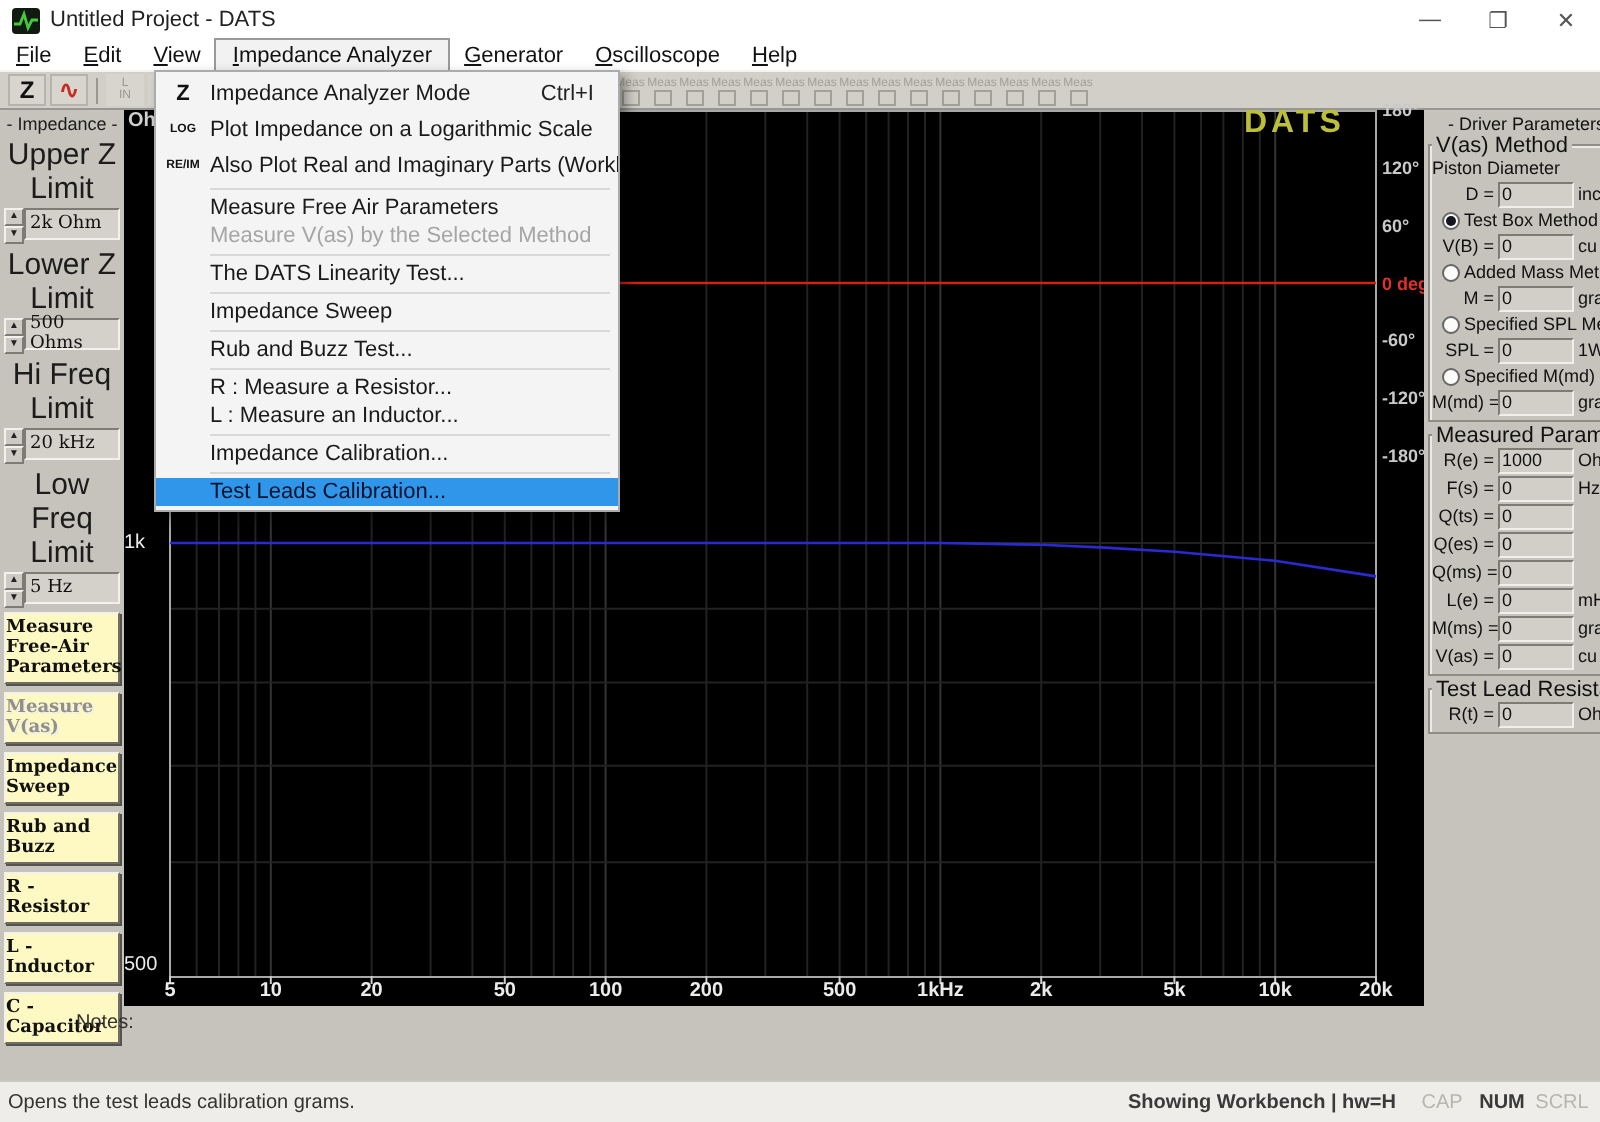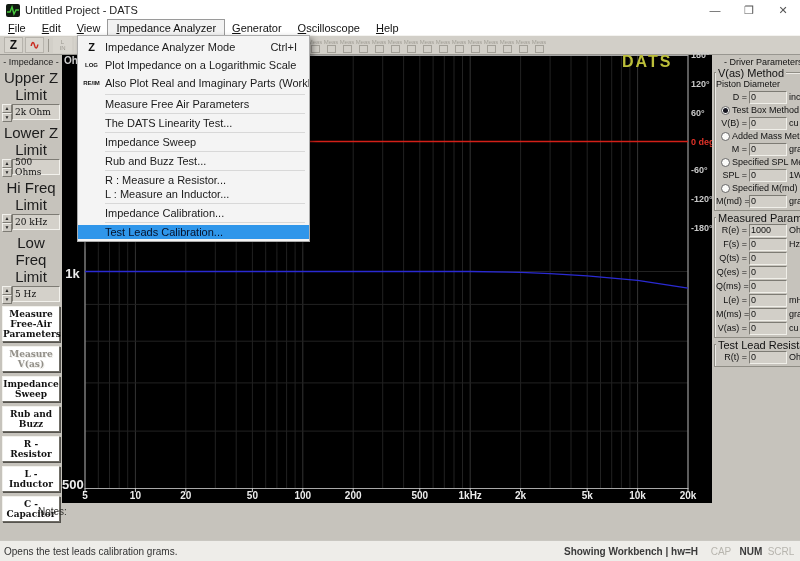--- a/index.html
+++ b/index.html
@@ -32,30 +32,30 @@
 
   
   .leftpanel{position:absolute;left:0;top:55px;width:62px;height:485px;background:#c6c3bc;box-sizing:border-box;padding-top:1px;}
   .lp-header{font-size:9px;text-align:center;color:#1c1c1c;margin:1px 0 2px;}
   .spin-group{margin:0 2px 4px;}
   .spin-label{font-size:15px;text-align:center;color:#1c1c1c;margin-bottom:1px;}
   .spin-row{display:flex;height:16px;}
   .spin-btns{width:10px;display:flex;flex-direction:column;}
   .spin-btn{flex:1;font-size:5px;line-height:7px;text-align:center;background:#cdcac3;border:1px solid;border-color:#f2f1ec #7d7b74 #7d7b74 #f2f1ec;color:#222;box-sizing:border-box;}
   .spin-field{flex:1;background:#d4d1ca;border:1px solid;border-color:#7d7b74 #f2f1ec #f2f1ec #7d7b74;font-family:"DejaVu Serif",serif;font-size:9px;display:flex;align-items:center;padding-left:2px;color:#111;box-sizing:border-box;}
-  .lp-btn{display:block;width:58px;margin:4px auto 0;background:#ffffff;border:1px solid;border-color:#f2f1ec #6f6d66 #6f6d66 #f2f1ec;box-shadow:1px 1px 0 #55534e;font-family:"DejaVu Serif",serif;font-size:9px;font-weight:bold;color:#111;text-align:center;padding:2px 0;box-sizing:border-box;}
+  .lp-btn{display:block;width:58px;margin:4px auto 0;background:#fef9c3;border:1px solid;border-color:#f2f1ec #6f6d66 #6f6d66 #f2f1ec;box-shadow:1px 1px 0 #55534e;font-family:"DejaVu Serif",serif;font-size:9px;font-weight:bold;color:#111;text-align:left;padding:2px 0;box-sizing:border-box;}
   .lp-btn.disabled{color:#928f88;text-shadow:1px 1px 0 #eeede9;}
 
   
   .chart{position:absolute;left:62px;top:55px;width:650px;height:448px;background:#000;}
   .chart svg{position:absolute;left:0;top:0;}
   .ohm-label{position:absolute;left:2px;top:0px;color:#cfcfcf;font-size:10px;font-weight:bold;}
   .dats{position:absolute;left:560px;top:-2px;color:#bcbf3a;font-size:16px;font-weight:bold;letter-spacing:2px;}
   .xtick{position:absolute;transform:translateX(-50%);top:435px;color:#ececec;font-size:10px;font-weight:bold;white-space:nowrap;}
-  .ytick{position:absolute;left:0;width:21px;text-align:center;color:#ececec;font-size:13px;font-weight:bold;}
+  .ytick{position:absolute;left:0;width:21px;text-align:left;color:#ececec;font-size:10px;font-weight:normal;}
   .ph{position:absolute;left:629px;width:21px;color:#c9c9c9;font-size:9px;font-weight:bold;white-space:nowrap;}
 
   
   .ctxmenu{position:absolute;left:77px;top:35px;width:233px;background:#f4f4f4;border:1px solid #ababab;box-shadow:3px 3px 6px rgba(0,0,0,.4);z-index:60;padding:2px 0;font-size:11px;color:#1a1a1a;box-sizing:border-box;}
   .mi{display:flex;align-items:center;height:14px;}
   .mi.tall{height:18px;}
   .mic{width:27px;text-align:center;font-weight:bold;font-size:11px;flex-shrink:0;color:#111;}
   .mic.tiny{font-size:6px;line-height:6px;}
   .mlabel{flex:1;white-space:nowrap;overflow:hidden;}
   .mshort{margin-right:12px;color:#222;}
@@ -294,20 +294,24 @@
     </div>
     <div class="mi tall">
       <span class="mic tiny">RE/IM</span>
       <span class="mlabel">Also Plot Real and Imaginary Parts (Workbench only)</span>
     </div>
     <div class="msep"></div>
     <div class="mi">
       <span class="mic"></span>
       <span class="mlabel">Measure Free Air Parameters</span>
     </div>
+    <div class="mi disabled">
+      <span class="mic"></span>
+      <span class="mlabel">Measure V(as) by the Selected Method</span>
+    </div>
     <div class="msep"></div>
     <div class="mi">
       <span class="mic"></span>
       <span class="mlabel">The DATS Linearity Test...</span>
     </div>
     <div class="msep"></div>
     <div class="mi">
       <span class="mic"></span>
       <span class="mlabel">Impedance Sweep</span>
     </div>

